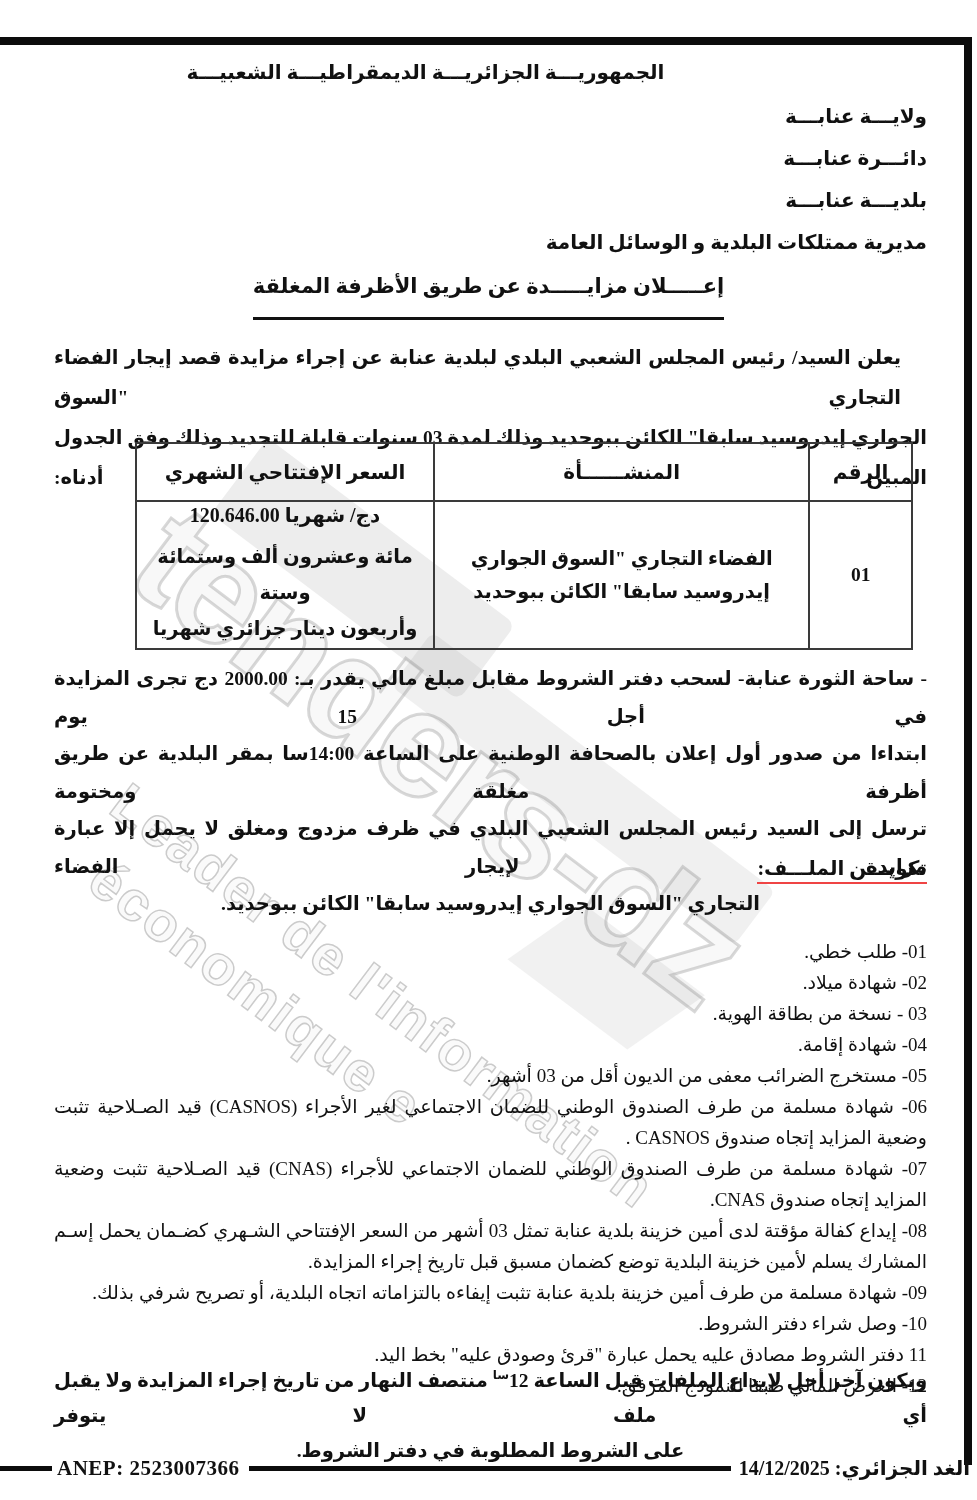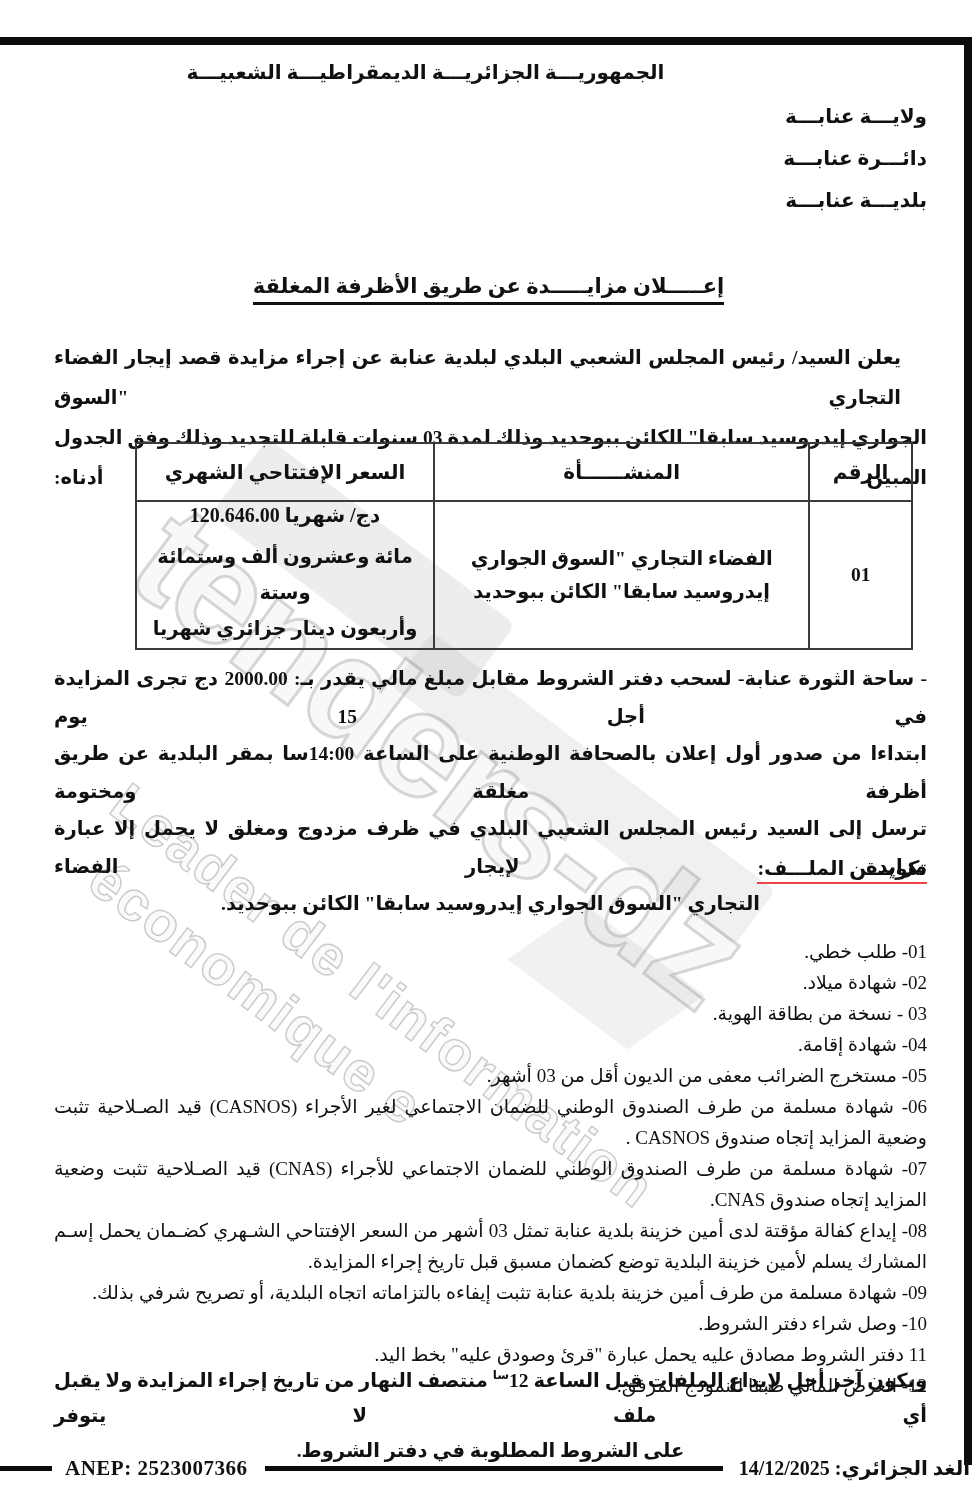--- a/index.html
+++ b/index.html
@@ -14,21 +14,21 @@
   .top-rule   { position:absolute; top:37px; left:0; right:5px; height:8px; background:#0c0c0c; }
   .right-rule { position:absolute; top:37px; right:5px; width:8px; height:1428px; background:#0c0c0c; }
   
   .republic { position:absolute; top:60px; left:0; width:851px; text-align:center;
               font-size:20px; font-weight:700; letter-spacing:.2px; }
   .authority { position:absolute; top:102px; right:50px; text-align:right;
                font-size:20px; font-weight:700; }
   .authority > div { margin-bottom:13px; line-height:29px; }
   .doc-title { position:absolute; top:274px; left:0; width:977px; text-align:center;
                font-size:21px; font-weight:700; }
-  .doc-title span { display:inline-block; border-bottom:3px solid #111; padding-bottom:3px; }
+  .doc-title span { display:inline-block; border-bottom:3px solid #111; padding-bottom:18px; }
   
   .para { font-size:19.5px; font-weight:700; }
   .jl { text-align:justify; text-align-last:justify; }
   .cl { text-align:center; }
   .intro { position:absolute; top:338px; right:50px; left:54px; line-height:40px; }
   .intro .first { padding-right:26px; }
   .body-par { position:absolute; top:660px; right:50px; left:54px; line-height:37.5px; }
   .body-par .first { padding-right:30px; }
   
   .table-wrap { position:absolute; top:442px; right:64px; }
@@ -47,21 +47,21 @@
   .file-head { position:absolute; top:856px; right:50px; font-size:20px; font-weight:700; }
   .file-head span { display:inline-block; border-bottom:2px solid #ef4444; padding-bottom:2px; }
   .file-list { position:absolute; top:936px; right:50px; left:54px;
                font-size:19px; font-weight:400; line-height:31px; }
   .file-list .item { text-align:justify; margin-bottom:0; }
   
   .closing { position:absolute; top:1358px; right:50px; left:54px; line-height:35px; }
   .closing sup { font-size:12px; }
   
   .footer { position:absolute; left:0; right:5px; top:1450px; height:36px;
-            display:flex; align-items:center; direction:ltr;gap:8px; }
+            display:flex; align-items:center; direction:ltr; }
   .f-line-short { width:52px; height:5px; background:#0c0c0c; }
   .f-anep { font-weight:700; font-size:21px; white-space:nowrap; padding:0 10px 0 5px;
             font-family:"Liberation Serif","DejaVu Serif",serif; letter-spacing:.5px; }
   .f-line-long { flex:1; height:5px; background:#0c0c0c; margin-right:8px; }
   .f-journal { direction:rtl; font-weight:700; font-size:20px; white-space:nowrap; padding-right:2px; }
   
   .wm { position:absolute; z-index:0; pointer-events:none; direction:ltr;
         font-family:"Liberation Sans","DejaVu Sans",sans-serif;
         transform-origin:0 0; white-space:nowrap; }
   .wm-logo { top:470px; left:205px; transform:rotate(37deg);
@@ -96,20 +96,21 @@
   <div class="wm wm-slogan2">économique e</div>
 
   <div class="top-rule z1"></div>
   <div class="right-rule z1"></div>
 
   <div class="republic z1">الجمهوريـــة الجزائريـــة الديمقراطيـــة الشعبيـــة</div>
   <div class="authority z1">
     <div>ولايـــة عنابـــة</div>
     <div>دائـــرة عنابـــة</div>
     <div>بلديـــة عنابـــة</div>
+    <div>مديرية ممتلكات البلدية و الوسائل العامة</div>
   </div>
   <div class="doc-title z1">
     <span>إعـــــلان مزايـــــدة عن طريق الأظرفة المغلقة</span>
   </div>
 
   <div class="intro para z1">
     <div class="jl first">يعلن السيد/ رئيس المجلس الشعبي البلدي لبلدية عنابة عن إجراء مزايدة قصد إيجار الفضاء التجاري "السوق</div>
     <div class="jl">الجواري إيدروسيد سابقا" الكائن ببوحديد وذلك لمدة 03 سنوات قابلة للتجديد وذلك وفق الجدول المبين أدناه:</div>
   </div>
 

